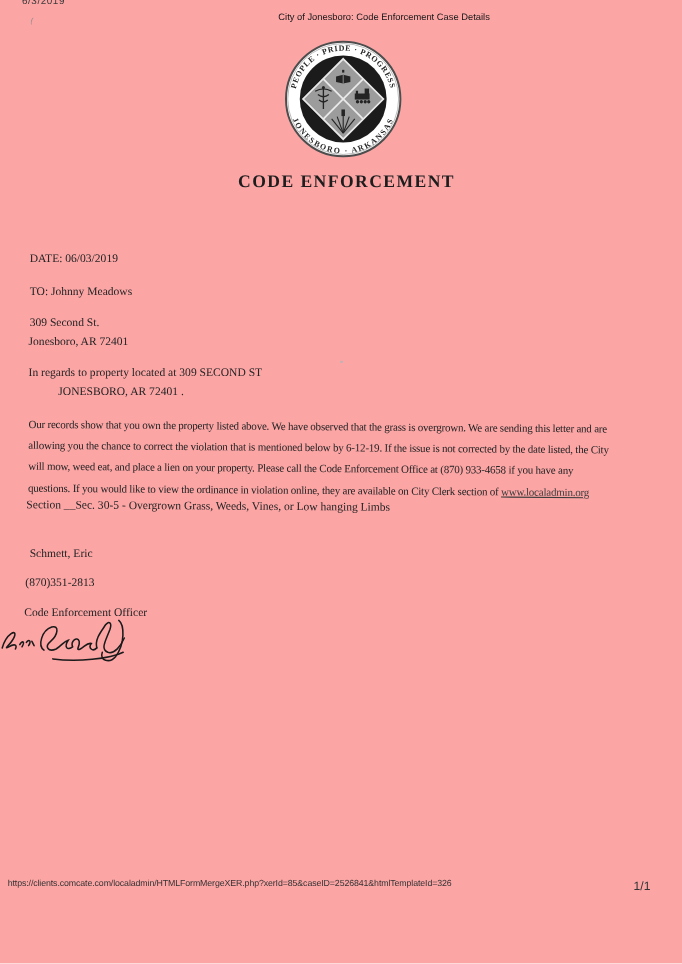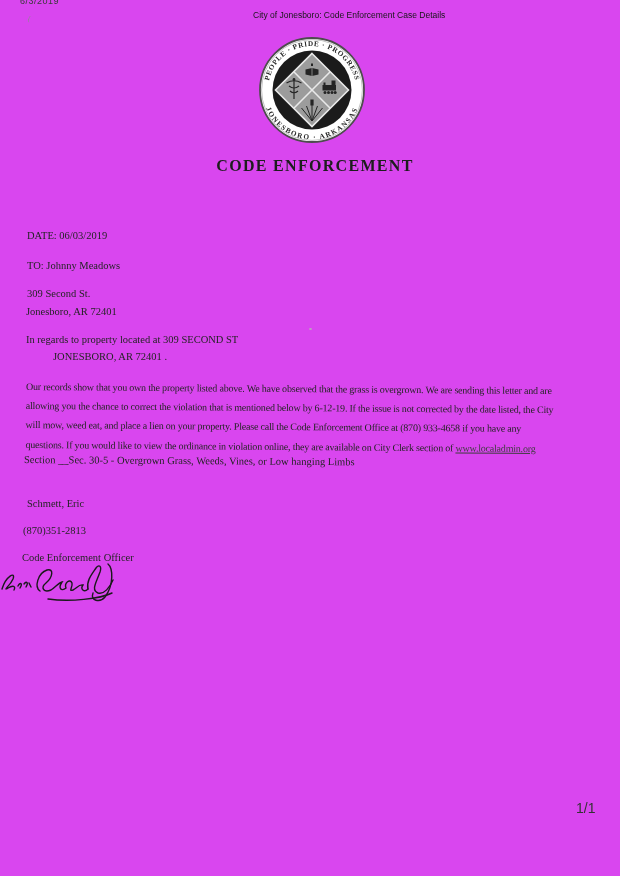--- a/index.html
+++ b/index.html
@@ -1,19 +1,19 @@
 <!DOCTYPE html>
 <html><head>
 <meta charset="utf-8">
 <style>
   html,body{margin:0;padding:0;background:#fff;}
   .page{
     position:relative;
     width:620px;height:876px;
-    background:#d946ef;
+    background:#fca5a5;
     overflow:hidden;
     font-family:"Liberation Serif", serif;
     color:#222;
   }
   .abs{position:absolute;}
   
   .clip-date{left:20px;top:0;height:7px;overflow:hidden;}
   .clip-date span{display:block;margin-top:-4px;font-family:"Liberation Sans",sans-serif;font-size:9px;color:#3a3a3a;letter-spacing:.5px;}
   .noise-mark{left:28px;top:16px;width:4px;height:7px;border-left:1.2px solid #8a8a8a;border-radius:60% 0 0 60%;transform:rotate(14deg);opacity:.75;}
   .speck{left:309px;top:328px;width:3px;height:2px;background:#b5b5b5;border-radius:50%;opacity:.8;}
@@ -35,21 +35,21 @@
   .para{left:26px;top:377px;width:580px;transform:rotate(.45deg);transform-origin:0 0;}
   .para .pline{font-size:10px;letter-spacing:-.2px;line-height:19.2px;white-space:nowrap;color:#242424;}
   .para a{color:#3d3d3d;text-decoration:underline;}
   .section-line{left:24px;top:454px;transform:rotate(.4deg);transform-origin:0 0;}
   .officer-name{left:27px;top:498px;}
   .officer-phone{left:23px;top:525px;}
   .officer-title{left:22px;top:552px;}
   .signature{left:0px;top:559px;}
   
   .footer-url{left:7px;top:798px;font-family:"Liberation Sans",sans-serif;font-size:8px;color:#333;letter-spacing:-.1px;white-space:nowrap;}
-  .page-num{left:576px;top:800px;font-family:"Liberation Sans",sans-serif;font-size:14px;color:#333;}
+  .page-num{left:576px;top:800px;font-family:"Liberation Sans",sans-serif;font-size:11px;color:#333;}
 </style>
 </head>
 <body>
 
 <div class="page">
 
   <div class="abs clip-date">
     <span>6/3/2019</span>
   </div>
   <div class="abs noise-mark"></div>
@@ -140,15 +140,16 @@
     <g stroke="#1a1a1a" stroke-width="1.4" fill="none" stroke-linecap="round">
       <path d="M2,30 C6,17 16,12 13,20 C10,27 2,32 8,29 C13,26 16,27 14,31"></path>
       <path d="M18,27 C20,23 23,24 20,29 M24,25 C26,22 29,23 26,28 M29,24 L31,28"></path>
       <path d="M40,32 C34,28 38,14 47,11 C54,9 53,18 46,24 C40,29 44,34 51,31 C56,28 58,24 62,23 C58,29 61,33 66,29 C64,24 70,19 72,24 C73,28 68,33 73,31 C77,29 79,25 83,26 C80,30 84,34 88,30"></path>
       <path d="M88,30 C86,22 92,15 96,9 C99,5 102,7 100,13 C96,24 91,31 98,34 C104,36 110,28 113,21"></path>
       <path d="M108,5 C113,9 114,26 105,38 C100,44 90,42 93,34"></path>
       <path d="M112,34 C100,40 70,43 48,40"></path>
     </g>
   </svg>
 
+  <div class="abs footer-url">https://clients.comcate.com/localadmin/HTMLFormMergeXER.php?xerId=85&amp;caseID=2526841&amp;htmlTemplateId=326</div>
   <div class="abs page-num">1/1</div>
 
 </div>
 
 </body></html>

